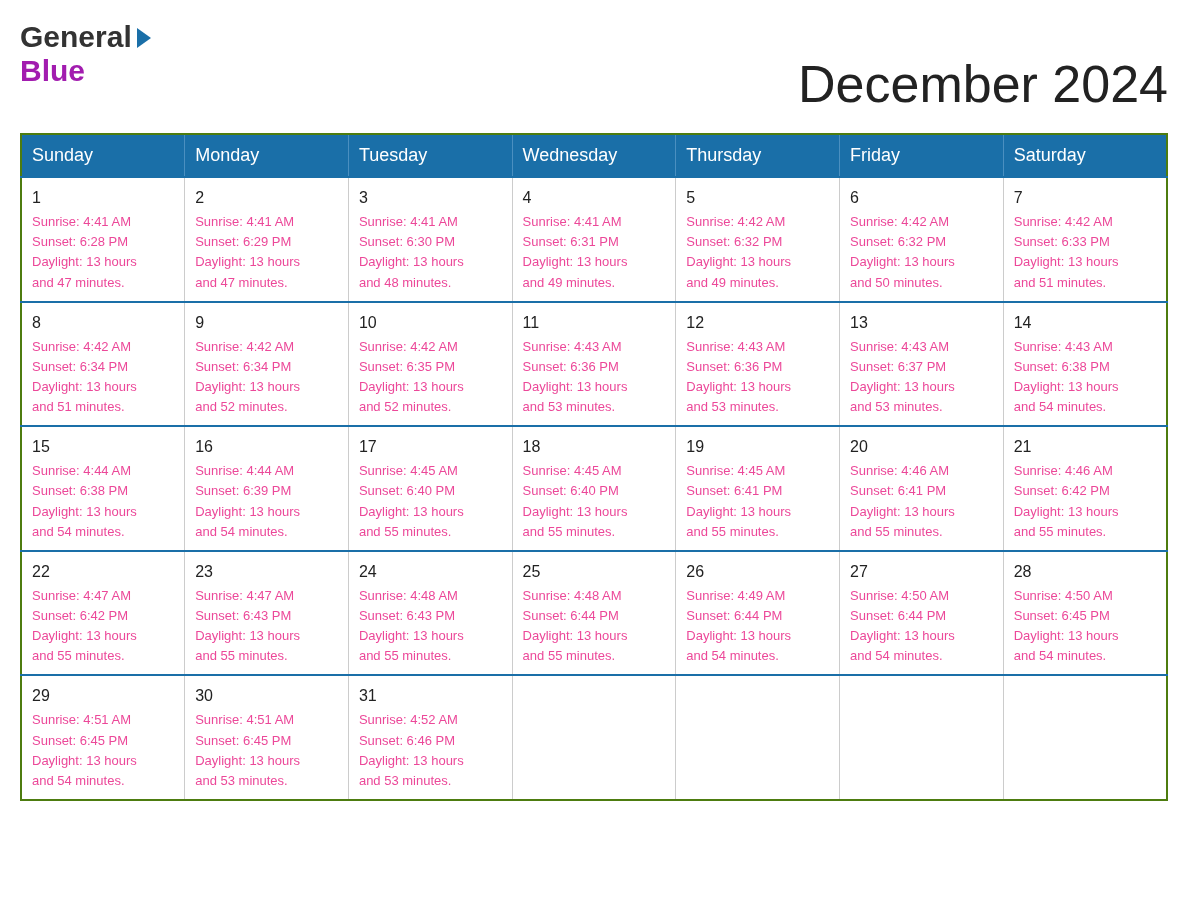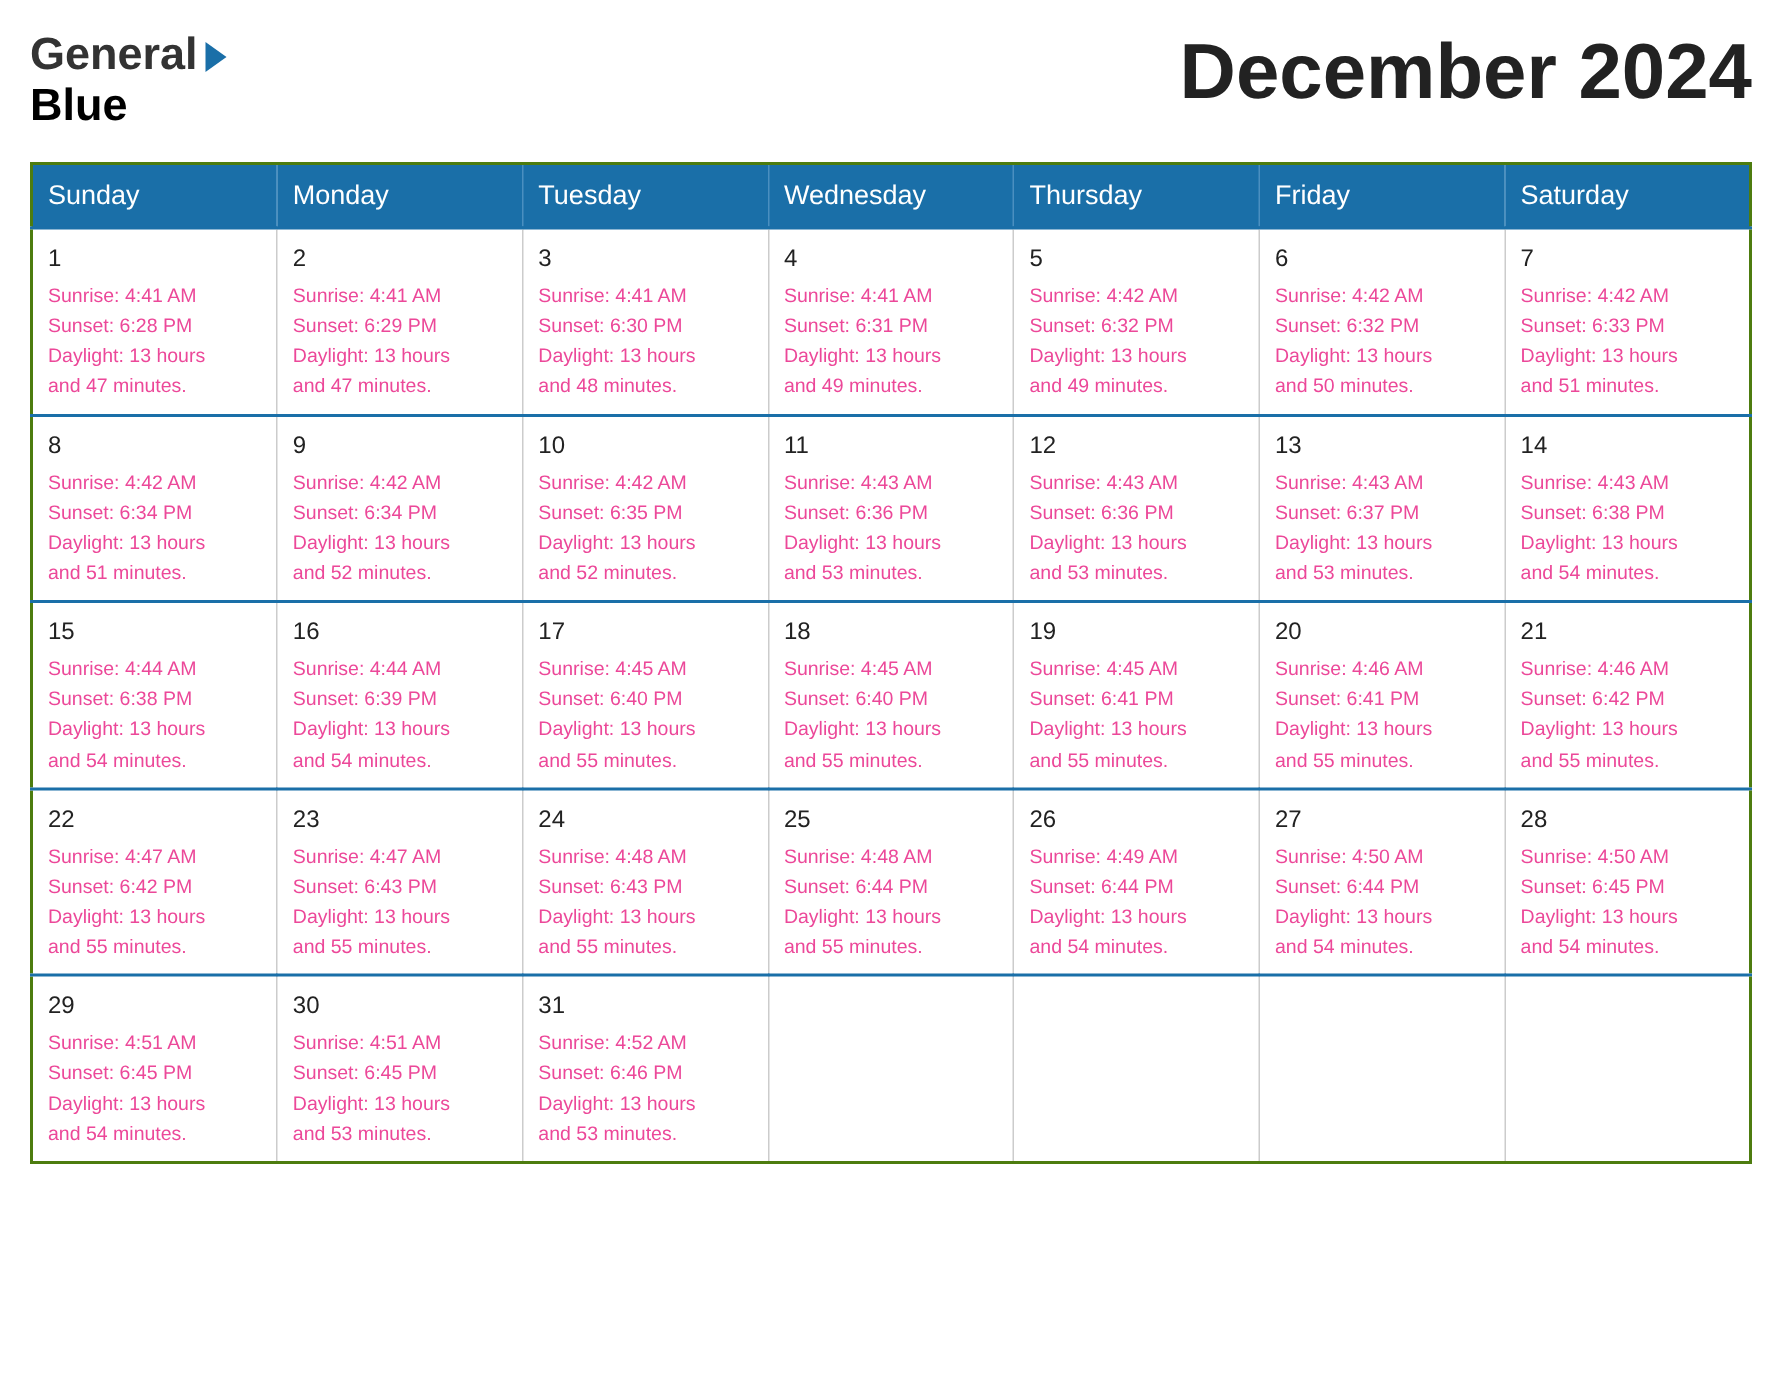--- a/index.html
+++ b/index.html
@@ -20,23 +20,24 @@
     .logo {
       display: flex;
       flex-direction: column;
       align-items: flex-start;
     }
     .title-section {
       text-align: right;
     }
     .month-title {
       font-size: 52px;
-      font-weight: bold;
+      font-weight: normal;
       color: #222;
       line-height: 1.1;
+      margin-top: 36px;
     }
     .location-title {
       font-size: 22px;
       color: #444;
       margin-top: 4px;
     }
     table {
       width: 100%;
       border-collapse: collapse;
       border: 2px solid #4d7c0f;
@@ -97,21 +98,21 @@
 </head>
 <body>
 
 <div class="header">
   <div class="logo">
     <div class="general-row">
       <span>General</span>
       <span style="display:inline-block;width:0;height:0;border-top:10px solid transparent;border-bottom:10px solid transparent;border-left:14px solid #1a6fa8;margin-left:5px;margin-top:2px;"></span>
     </div>
     <div class="blue-row">
-      <span style="color:#000000;">Blue</span>
+      <span style="color:#a21caf;">Blue</span>
     </div>
   </div>
   <div class="title-section">
     <div class="month-title">December 2024</div>
   </div>
 </div>
 
 <table>
   <thead>
     <tr>

